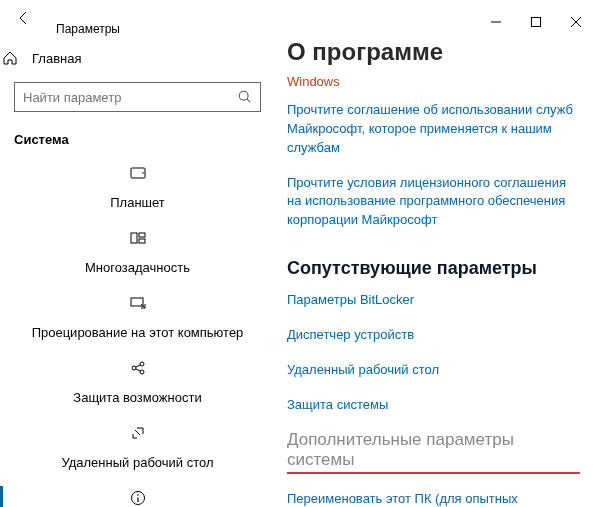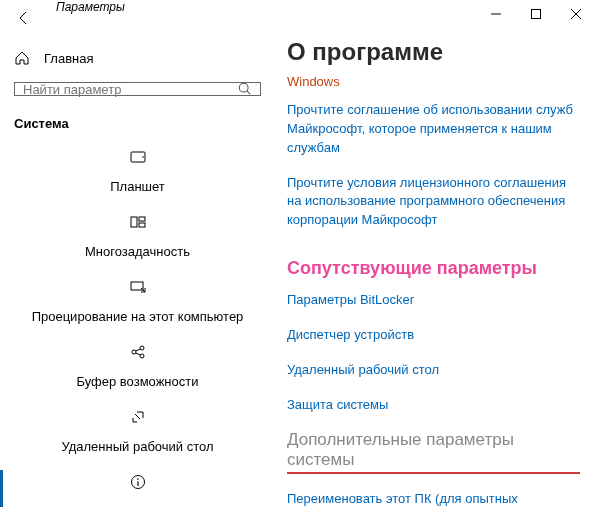--- a/index.html
+++ b/index.html
@@ -9,24 +9,23 @@
       color: #000;
       background: #fff;
       width: 600px;
       height: 507px;
       overflow: hidden;
       display: flex;
       flex-direction: column;
     }
     .titlebar {
       display: flex;
-      align-items: flex-start;
+      align-items: flex-end;
       height: 36px;
       padding: 0 4px;
-      font-style: italic;
     }
     .titlebar .back-btn {
       width: 40px;
       display: flex;
       align-items: center;
       justify-content: center;
       height: 100%;
     }
     .titlebar .title {
       margin-left: 12px;
@@ -46,30 +45,30 @@
       overflow: hidden;
     }
     .nav {
       width: 275px;
       padding: 6px 0;
       overflow: hidden;
     }
     .home-item {
       display: flex;
       align-items: center;
-      padding: 8px 14px;
+      padding: 8px 2px;
       gap: 14px;
     }
     .search-wrap {
       padding: 8px 14px 10px 14px;
     }
     .search-box {
       display: flex;
       align-items: center;
-      height: 14px;
+      height: 30px;
       border: 1px solid #666;
       padding: 0 8px;
     }
     .search-input {
       flex: 1;
       border: none;
       outline: none;
       font-family: inherit;
       font-size: 13px;
       color: #666;
@@ -125,21 +124,21 @@
       color: #0066b8;
       font-size: 13px;
       line-height: 1.45;
       display: block;
     }
     .gap-m { margin-bottom: 16px; }
     .gap-l { margin-bottom: 28px; }
     .section-h {
       font-size: 18px;
       font-weight: 600;
-      color: #ec4899;
+      color: #0f172a;
       margin-bottom: 12px;
     }
     .quiet {
       color: #888;
       font-size: 17px;
       padding-bottom: 2px;
       border-bottom: 2px solid #d13a3a;
       display: inline-block;
     }
     .quiet-wrap { margin-bottom: 16px; }
@@ -238,21 +237,21 @@
 
     <div class="nav-item">
       <span class="icon">
         <svg width="16" height="16" viewBox="0 0 16 16">
             <circle cx="4" cy="8" r="2" stroke="#000" stroke-width="1" fill="none"></circle>
             <circle cx="12" cy="4" r="2" stroke="#000" stroke-width="1" fill="none"></circle>
             <circle cx="12" cy="12" r="2" stroke="#000" stroke-width="1" fill="none"></circle>
             <path d="M5.8 7 L10.2 5 M5.8 9 L10.2 11" stroke="#000" stroke-width="1"></path>
           </svg>
       </span>
-      <span class="label">Буфер возможности</span>
+      <span class="label">Защита возможности</span>
     </div>
 
 
     <div class="nav-item">
       <span class="icon">
         <svg width="16" height="16" viewBox="0 0 16 16">
             <path d="M5 5 L10 10 M7 3 H13 V9 M3 9 L3 13 L7 13" stroke="#000" stroke-width="1" fill="none"></path>
           </svg>
       </span>
       <span class="label">Удаленный рабочий стол</span>

